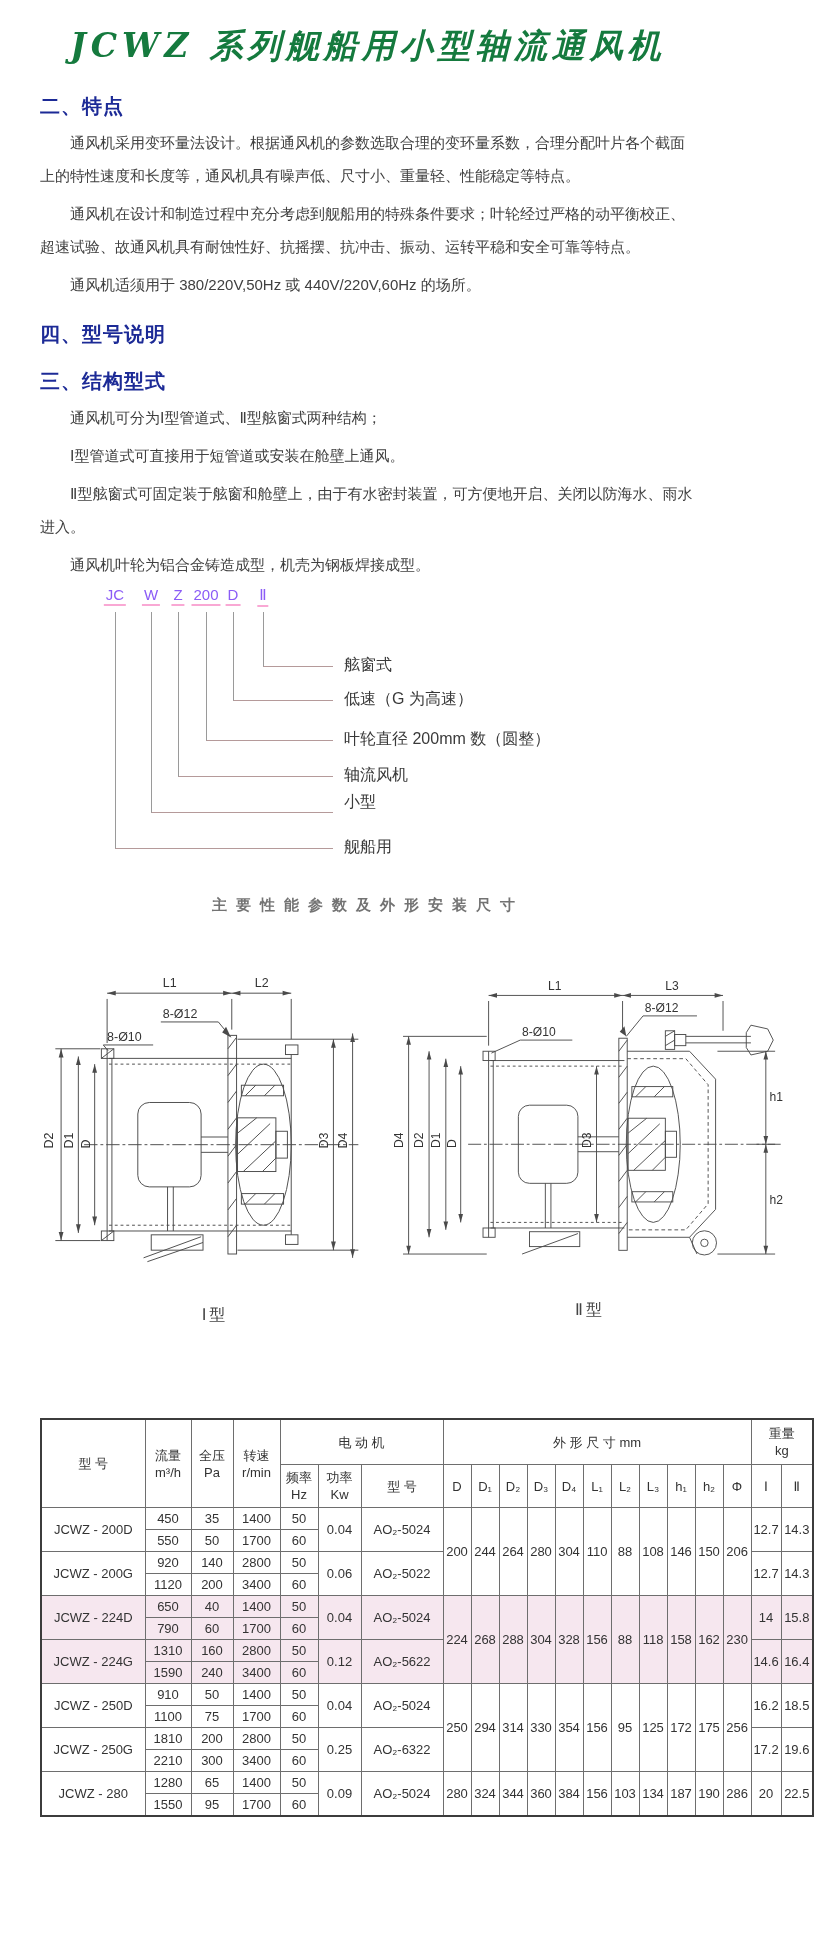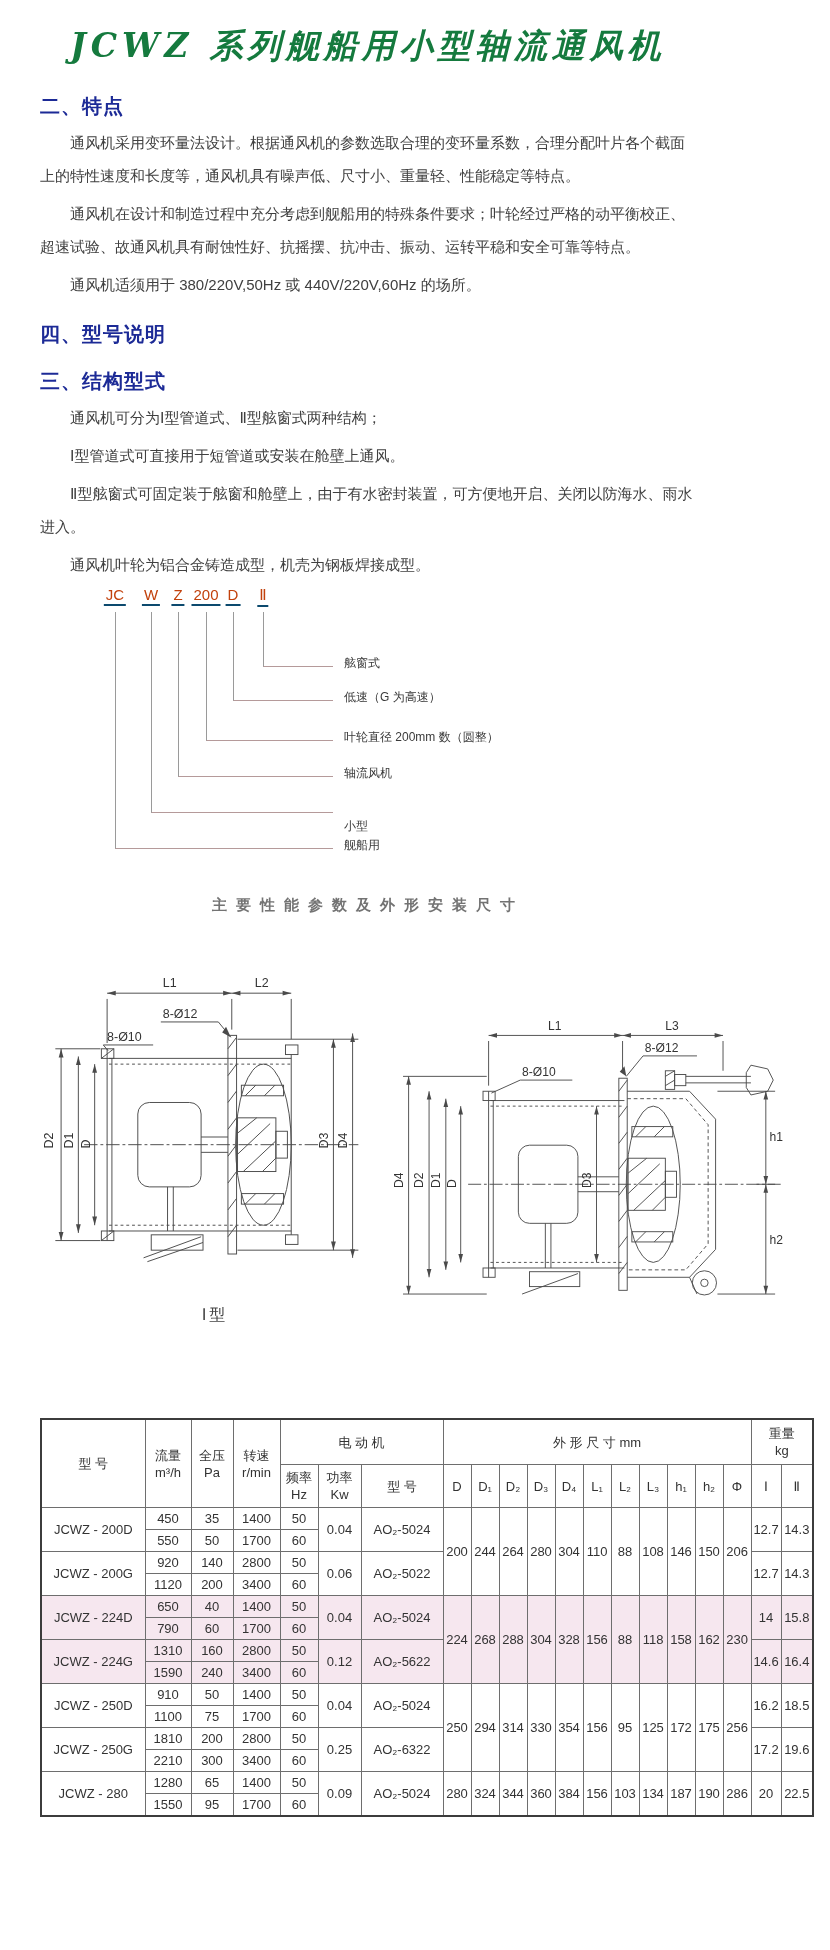--- a/index.html
+++ b/index.html
@@ -4,27 +4,27 @@
 <style>
   html,body{margin:0;padding:0;background:#ffffff;}
   body{width:830px;height:1950px;overflow:hidden;font-family:"Liberation Sans",sans-serif;color:#3d3d3d;}
   .page{box-sizing:border-box;width:736px;height:1950px;padding:24px 40px 0;position:relative;}
   h1.title{margin:0 0 24px;text-align:center;color:#157a3e;font-family:"DejaVu Serif",serif;
     font-style:italic;font-weight:bold;font-size:33px;letter-spacing:5px;}
   h2.sec{color:#1c2a96;font-size:20px;font-weight:bold;margin:20px 0 6px;letter-spacing:1px;}
   p.body{font-size:15px;line-height:33px;margin:5px 0;text-indent:2em;color:#404040;}
   
   .code-diagram{position:relative;height:288px;margin:4px 0 0;}
-  .code-part{position:absolute;top:0;transform:translateX(-50%);font-size:15px;color:#c2410c;
-    border-bottom:2px solid #0c4a6e;padding:0 2px 1px;}
+  .code-part{position:absolute;top:0;transform:translateX(-50%);font-size:15px;color:#8b5cf6;
+    border-bottom:2px solid #f9a8d4;padding:0 2px 1px;}
   .code-conn{position:absolute;border-left:1px solid #9a9a9a;border-bottom:1px solid #b59a9a;}
-  .code-label{position:absolute;font-size:12px;color:#3a3a3a;white-space:nowrap;}
+  .code-label{position:absolute;font-size:16px;color:#3a3a3a;white-space:nowrap;}
   .perf{text-align:center;color:#737373;font-size:15px;font-weight:bold;letter-spacing:9px;margin:22px 0 14px;}
   
-  .drawings{display:flex;justify-content:space-between;align-items:flex-end;margin-top:26px;}
+  .drawings{display:flex;justify-content:space-between;align-items:center;margin-top:26px;}
   .drawings figure{margin:0;text-align:center;}
   .drawings figcaption{font-size:16px;color:#444;margin-top:14px;letter-spacing:3px;}
   svg .ln line,svg .ln rect,svg .ln ellipse,svg .ln path,svg .ln polyline,svg .ln circle{stroke:#4a4a4a;stroke-width:1;fill:none;}
   svg .ar polygon{fill:#4a4a4a;stroke:none;}
   svg .txt text{fill:#333;font-size:13px;font-family:"Liberation Sans",sans-serif;}
   
   table.spec{border-collapse:collapse;table-layout:fixed;width:100%;margin-top:92px;font-size:13px;
     border:2px solid #3c3c3c;}
   table.spec th,table.spec td{border:1px solid #6e6e6e;text-align:center;vertical-align:middle;
     padding:0 1px;color:#333;font-weight:normal;}
@@ -59,21 +59,21 @@
         <p class="body">通风机叶轮为铝合金铸造成型，机壳为钢板焊接成型。</p>
       </section>
     </div>
 
   <div class="code-diagram">
       <span class="code-part" style="left: 75px;">JC</span>
       <span class="code-conn" style="left: 75px; top: 26px; width: 217px; height: 236px;"></span>
       <span class="code-label" style="left: 304px; top: 251px;">舰船用</span>
       <span class="code-part" style="left: 111px;">W</span>
       <span class="code-conn" style="left: 111px; top: 26px; width: 181px; height: 200px;"></span>
-      <span class="code-label" style="left: 304px; top: 232px;">小型</span>
+      <span class="code-label" style="left: 304px; top: 206px;">小型</span>
       <span class="code-part" style="left: 138px;">Z</span>
       <span class="code-conn" style="left: 138px; top: 26px; width: 154px; height: 164px;"></span>
       <span class="code-label" style="left: 304px; top: 179px;">轴流风机</span>
       <span class="code-part" style="left: 166px;">200</span>
       <span class="code-conn" style="left: 166px; top: 26px; width: 126px; height: 128px;"></span>
       <span class="code-label" style="left: 304px; top: 143px;">叶轮直径 200mm 数（圆整）</span>
       <span class="code-part" style="left: 193px;">D</span>
       <span class="code-conn" style="left: 193px; top: 26px; width: 99px; height: 88px;"></span>
       <span class="code-label" style="left: 304px; top: 103px;">低速（G 为高速）</span>
       <span class="code-part" style="left: 223px;">Ⅱ</span>
@@ -308,20 +308,21 @@
           <text x="142" y="96">8-Ø10</text>
           <text x="14" y="216" transform="rotate(-90 14 216)">D4</text>
           <text x="36" y="216" transform="rotate(-90 36 216)">D2</text>
           <text x="54" y="216" transform="rotate(-90 54 216)">D1</text>
           <text x="71" y="216" transform="rotate(-90 71 216)">D</text>
           <text x="216" y="216" transform="rotate(-90 216 216)">D3</text>
           <text x="408" y="166">h1</text>
           <text x="408" y="276">h2</text>
         </g>
       </svg>
+      <figcaption>Ⅱ型</figcaption>
     </figure>
   </div>
 
   <table class="spec">
     <colgroup>
         <col style="width: 104px;">
         <col style="width: 46px;">
         <col style="width: 42px;">
         <col style="width: 47px;">
         <col style="width: 38px;">

